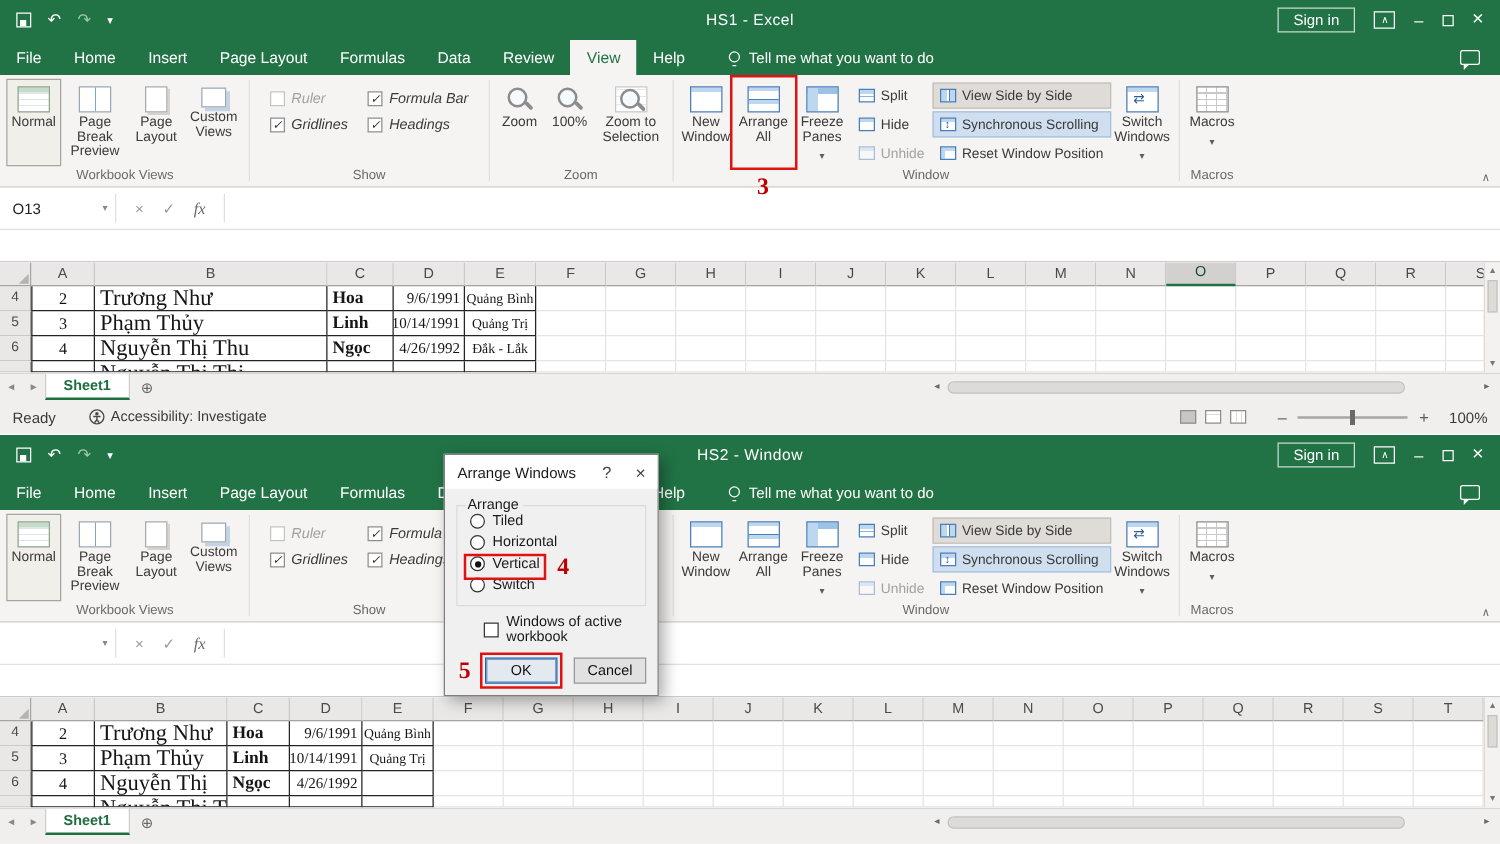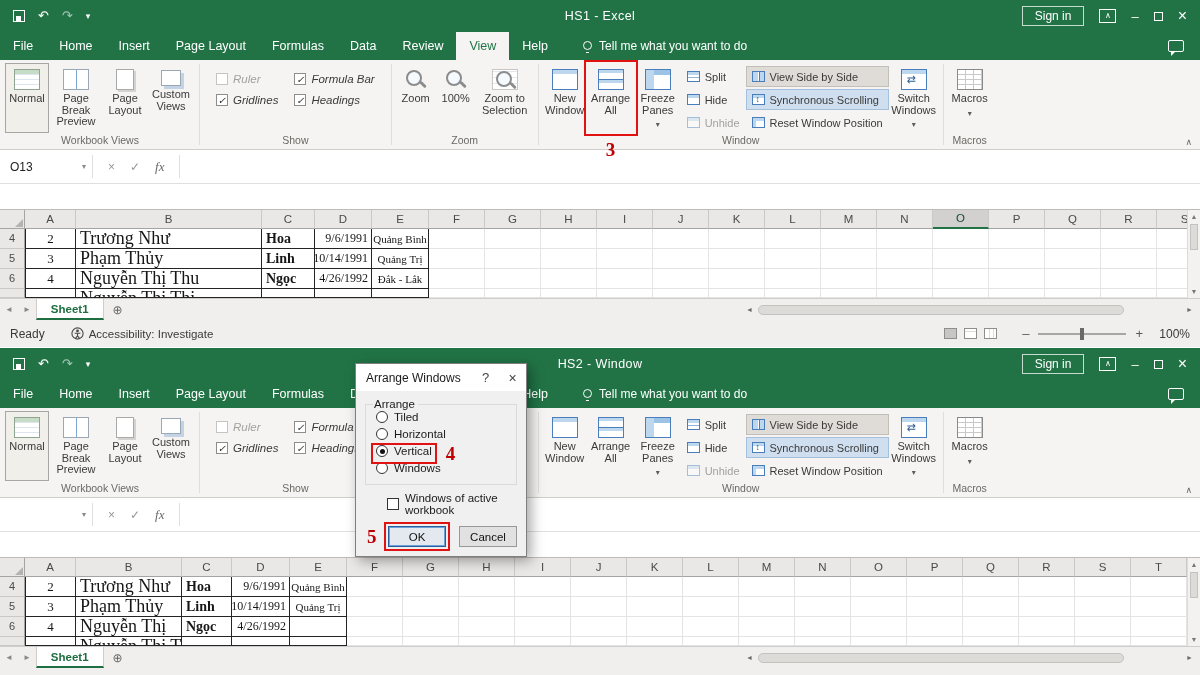--- a/index.html
+++ b/index.html
@@ -843,21 +843,21 @@
           <div class="dradio">
             <span class="rdot"></span>
             <span class="rlb">Horizontal</span>
           </div>
           <div class="dradio" id="radio-vertical">
             <span class="rdot on"></span>
             <span class="rlb">Vertical</span>
           </div>
           <div class="dradio">
             <span class="rdot"></span>
-            <span class="rlb">Windows</span>
+            <span class="rlb">Switch</span>
           </div>
         </div>
     </fieldset>
     <label class="dlg-chk">
       <span class="dcbox"></span>
       <span>Windows of active workbook</span>
     </label>
     <div class="dlg-btns">
       <button id="ok-btn" class="dbtn default">OK</button>
       <button class="dbtn">Cancel</button>

